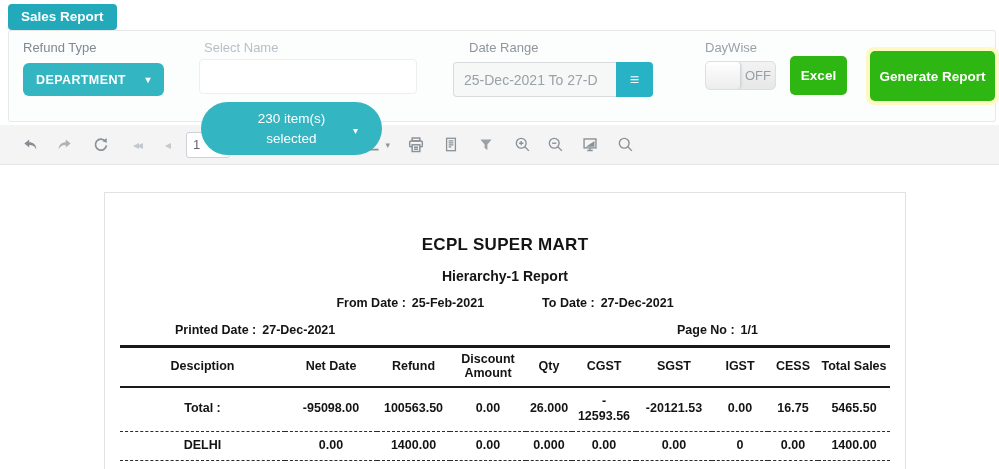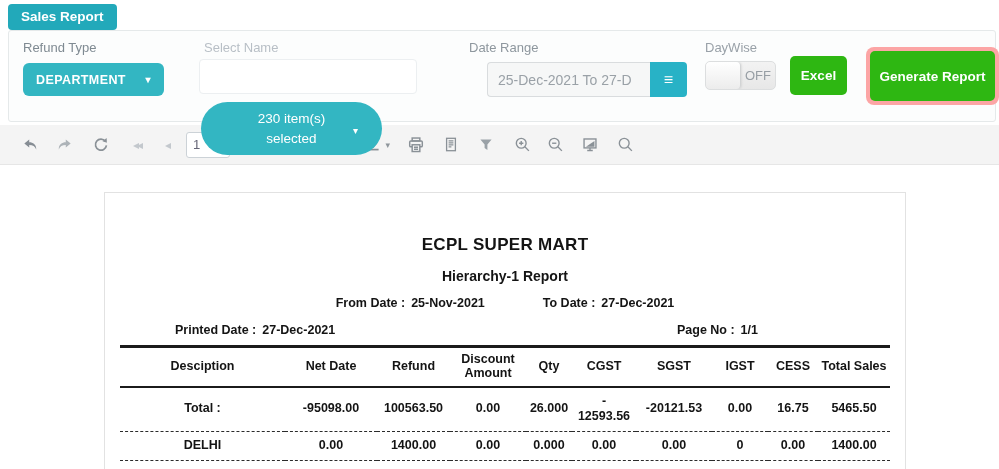--- a/index.html
+++ b/index.html
@@ -52,21 +52,21 @@
     cursor: pointer;
     margin-top: 40px;
   }
   .sel-pill .pill-text { width: 110px; }
   .sel-pill .dd-caret { position: absolute; right: 24px; top: 55%; transform: translateY(-50%); }
 
   .date-group { position: absolute; left: 444px; top: 31px; height: 35px; display: flex; }
   .date-input {
     width: 163px; height: 35px; background: #f6f7f7;
     border: 1px solid #d9dcde; border-right: none; border-radius: 4px 0 0 4px;
-    display: flex; align-items: center; padding-left: 10px; margin-left: 34px;
+    display: flex; align-items: center; padding-left: 10px;
   }
   .date-input input {
     border: none; background: transparent; outline: none;
     color: #9aa1a7; font-size: 14px; width: 148px;
     font-family: "Liberation Sans", sans-serif;
   }
   .date-btn {
     width: 37px; height: 35px; background: #28b2c6; border: none;
     border-radius: 0 4px 4px 0; color: #fff; font-size: 16px; font-weight: bold;
     cursor: pointer; display: flex; align-items: center; justify-content: center;
@@ -89,21 +89,21 @@
   }
 
   .btn-excel {
     position: absolute; left: 781px; top: 25px; width: 57px; height: 39px;
     background: #2eb712; border: none; border-radius: 5px;
     color: #fff; font-size: 13.5px; font-weight: bold; cursor: pointer;
     font-family: "Liberation Sans", sans-serif;
   }
   .btn-generate-ring {
     position: absolute; left: 857px; top: 16px; width: 133px; height: 58px;
-    background: #fca5a5; border-radius: 8px; padding: 4px;
+    background: #fef9c3; border-radius: 8px; padding: 4px;
   }
   .btn-generate {
     width: 100%; height: 100%;
     background: #2eb712; border: none; border-radius: 5px;
     color: #fff; font-size: 13.5px; font-weight: bold; cursor: pointer;
     font-family: "Liberation Sans", sans-serif; white-space: nowrap;
   }
 
   
   .toolbar {
@@ -300,21 +300,21 @@
           <path d="M10.2 10.2 L14 14"></path>
       </g>
     </svg>
   </button>
 </div>
 
 <div class="page">
   <div class="r-title">ECPL SUPER MART</div>
   <div class="r-sub">Hierarchy-1 Report</div>
   <div class="r-dates">
-    <span class="kv"><span>From Date :</span><span class="v">25-Nov-2021</span></span>
+    <span class="kv"><span>From Date :</span><span class="v">25-Feb-2021</span></span>
     <span class="kv"><span>To Date :</span><span class="v">27-Dec-2021</span></span>
   </div>
   <div class="r-meta">
     <span class="kv"><span>Printed Date :</span><span class="v">27-Dec-2021</span></span>
     <span class="kv"><span>Page No :</span><span class="v">1/1</span></span>
   </div>
 
   <table id="report-table">
     <colgroup>
       <col class="c0">

